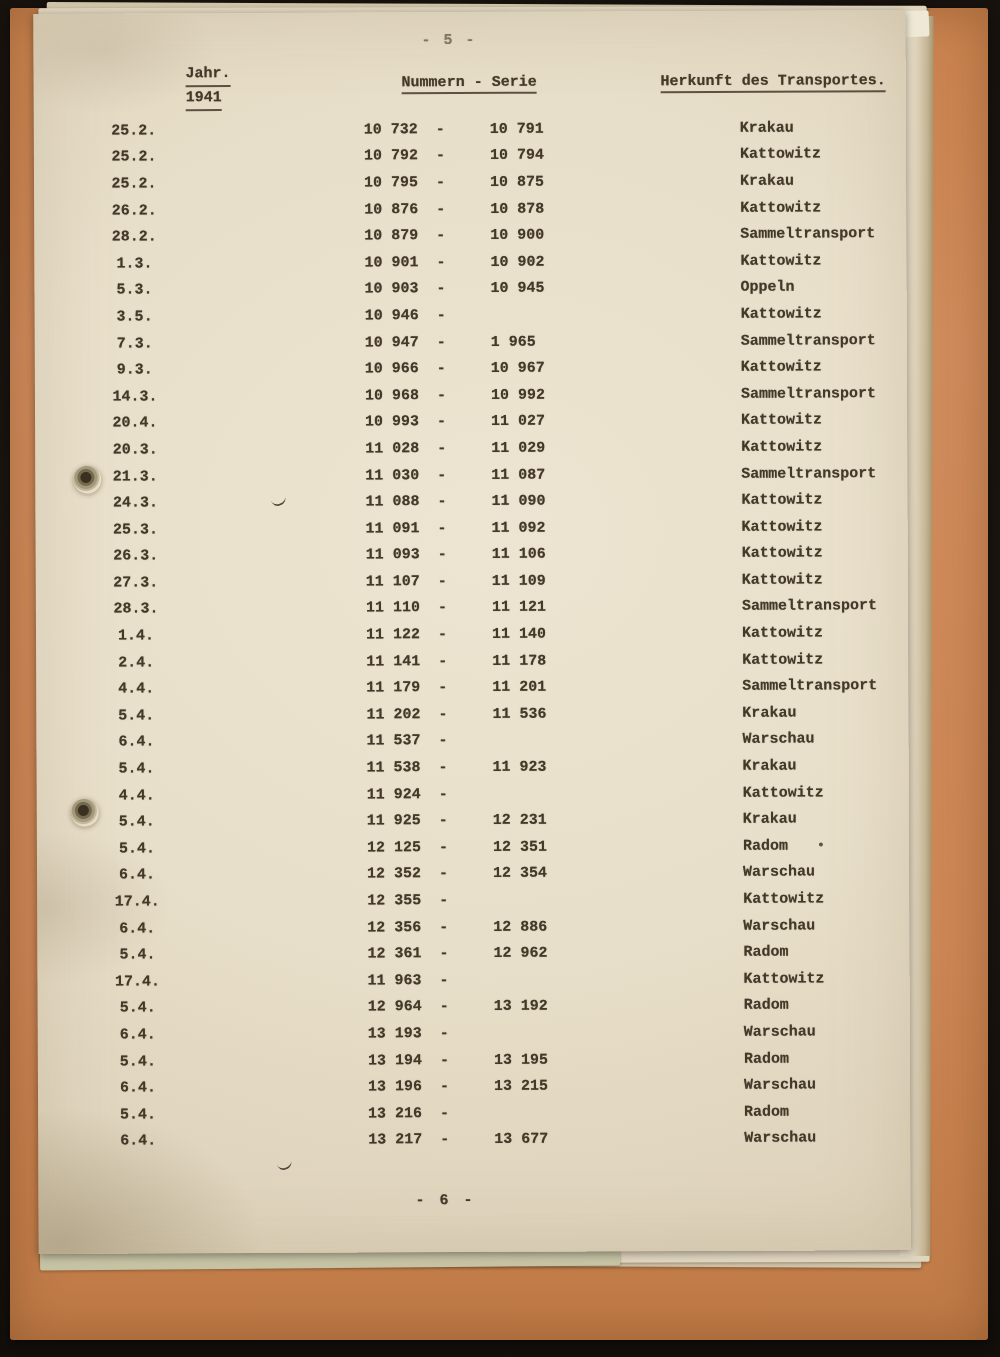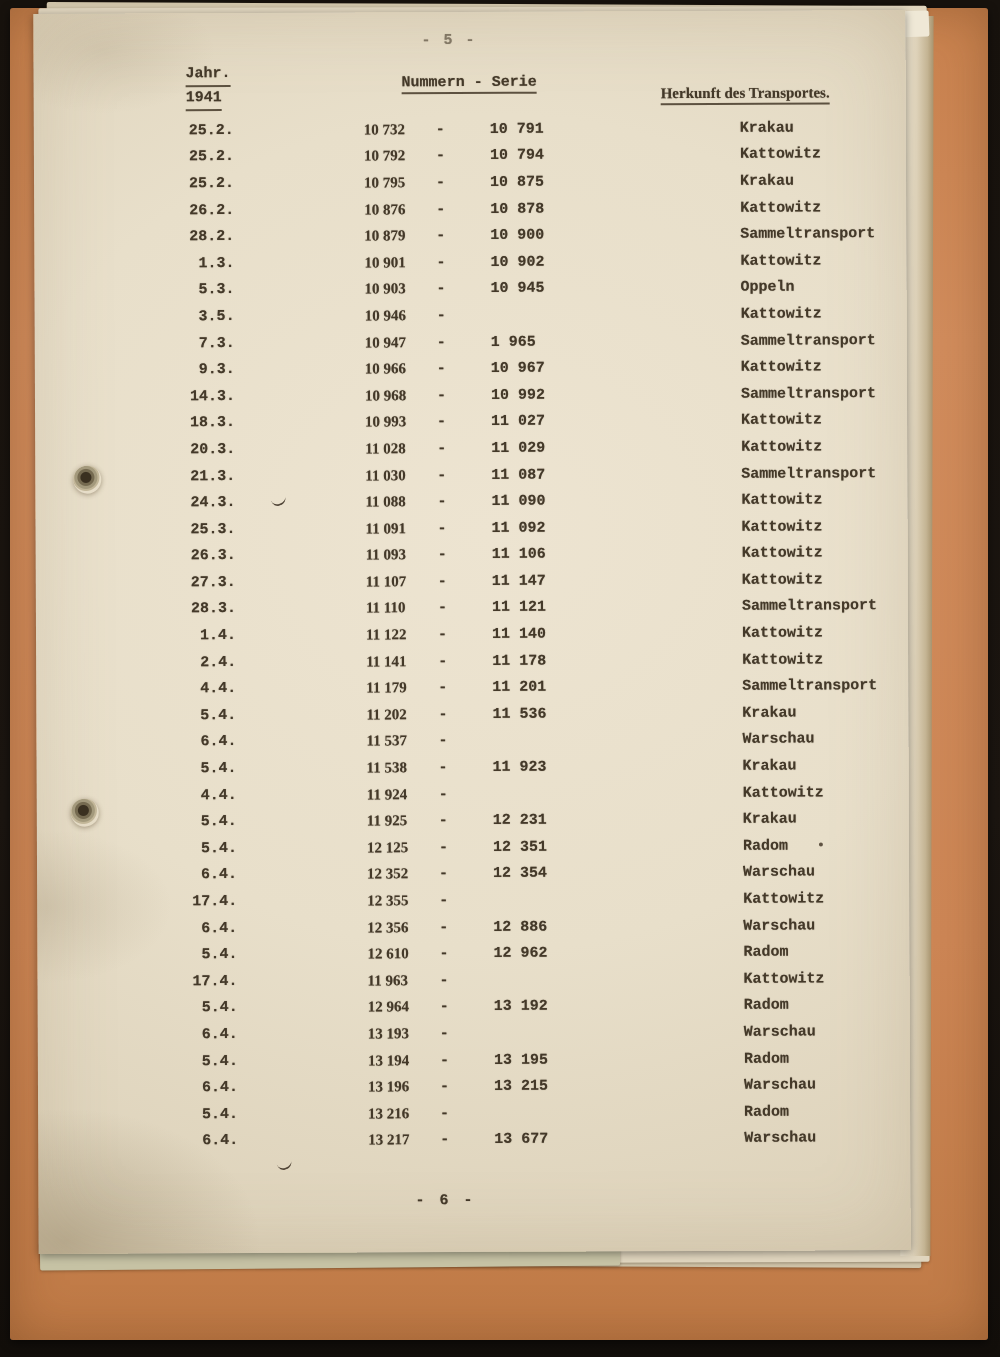--- a/index.html
+++ b/index.html
@@ -35,25 +35,25 @@
     box-shadow:0 2px 9px rgba(0,0,0,.4), inset 0 0 80px rgba(145,125,88,.22);
     color:#443929;font-weight:700;font-size:15px;
     text-shadow:0 0 1px rgba(68,57,41,.55);
   }
   .u{border-bottom:2px solid rgba(68,56,40,.85);padding-bottom:1px;display:inline-block;}
   .pageno{position:absolute;letter-spacing:2px;}
   .pageno.top{left:388px;top:20px;opacity:.6;}
   .pageno.bottom{left:377px;top:1180px;letter-spacing:3px;}
   .year-header{position:absolute;left:152px;top:50px;line-height:21px;}
   .numbers-header{position:absolute;left:368px;top:62px;}
-  .origin-header{position:absolute;left:627px;top:74px;font-family:Liberation Serif, serif;}
+  .origin-header{position:absolute;left:627px;top:62px;}
   .rows{position:absolute;left:0;top:104px;width:100%;}
   .row{display:flex;height:26.6px;align-items:center;white-space:pre;}
-  .c-date{width:200px;text-align:right;}
-  .c-from{width:190px;padding-left:130px;box-sizing:border-box;font-family:Liberation Serif, serif;}
+  .c-date{width:200px;text-align:center;}
+  .c-from{width:190px;padding-left:130px;box-sizing:border-box;}
   .c-dash{width:66px;padding-left:12px;box-sizing:border-box;}
   .c-to{width:222px;box-sizing:border-box;}
   .c-origin{flex:1;padding-left:28px;}
   .grommet{
     position:absolute;width:28px;height:28px;border-radius:50%;
     background:radial-gradient(circle at 45% 42%, #3a3020 0 5px, #756a50 6px 8px, #a3997c 9px 11px, #c2b698 12px 13px, rgba(190,178,150,0) 14px);
     box-shadow:0 1px 5px rgba(80,62,36,.45);
   }
   .grommet.g1{left:38px;top:452px;}
   .grommet.g2{left:34px;top:785px;}
@@ -177,21 +177,21 @@
 
   <div class="row">
     <div class="c-date">14.3.</div>
     <div class="c-from">10 968</div>
     <div class="c-dash">-</div>
     <div class="c-to">10 992</div>
     <div class="c-origin">Sammeltransport</div>
   </div>
 
   <div class="row">
-    <div class="c-date">18.3.</div>
+    <div class="c-date">20.4.</div>
     <div class="c-from">10 993</div>
     <div class="c-dash">-</div>
     <div class="c-to">11 027</div>
     <div class="c-origin">Kattowitz</div>
   </div>
 
   <div class="row">
     <div class="c-date">20.3.</div>
     <div class="c-from">11 028</div>
     <div class="c-dash">-</div>
@@ -228,21 +228,21 @@
     <div class="c-from">11 093</div>
     <div class="c-dash">-</div>
     <div class="c-to">11 106</div>
     <div class="c-origin">Kattowitz</div>
   </div>
 
   <div class="row">
     <div class="c-date">27.3.</div>
     <div class="c-from">11 107</div>
     <div class="c-dash">-</div>
-    <div class="c-to">11 147</div>
+    <div class="c-to">11 109</div>
     <div class="c-origin">Kattowitz</div>
   </div>
 
   <div class="row">
     <div class="c-date">28.3.</div>
     <div class="c-from">11 110</div>
     <div class="c-dash">-</div>
     <div class="c-to">11 121</div>
     <div class="c-origin">Sammeltransport</div>
   </div>
@@ -338,21 +338,21 @@
   <div class="row">
     <div class="c-date">6.4.</div>
     <div class="c-from">12 356</div>
     <div class="c-dash">-</div>
     <div class="c-to">12 886</div>
     <div class="c-origin">Warschau</div>
   </div>
 
   <div class="row">
     <div class="c-date">5.4.</div>
-    <div class="c-from">12 610</div>
+    <div class="c-from">12 361</div>
     <div class="c-dash">-</div>
     <div class="c-to">12 962</div>
     <div class="c-origin">Radom</div>
   </div>
 
   <div class="row">
     <div class="c-date">17.4.</div>
     <div class="c-from">11 963</div>
     <div class="c-dash">-</div>
     <div class="c-to"></div>

